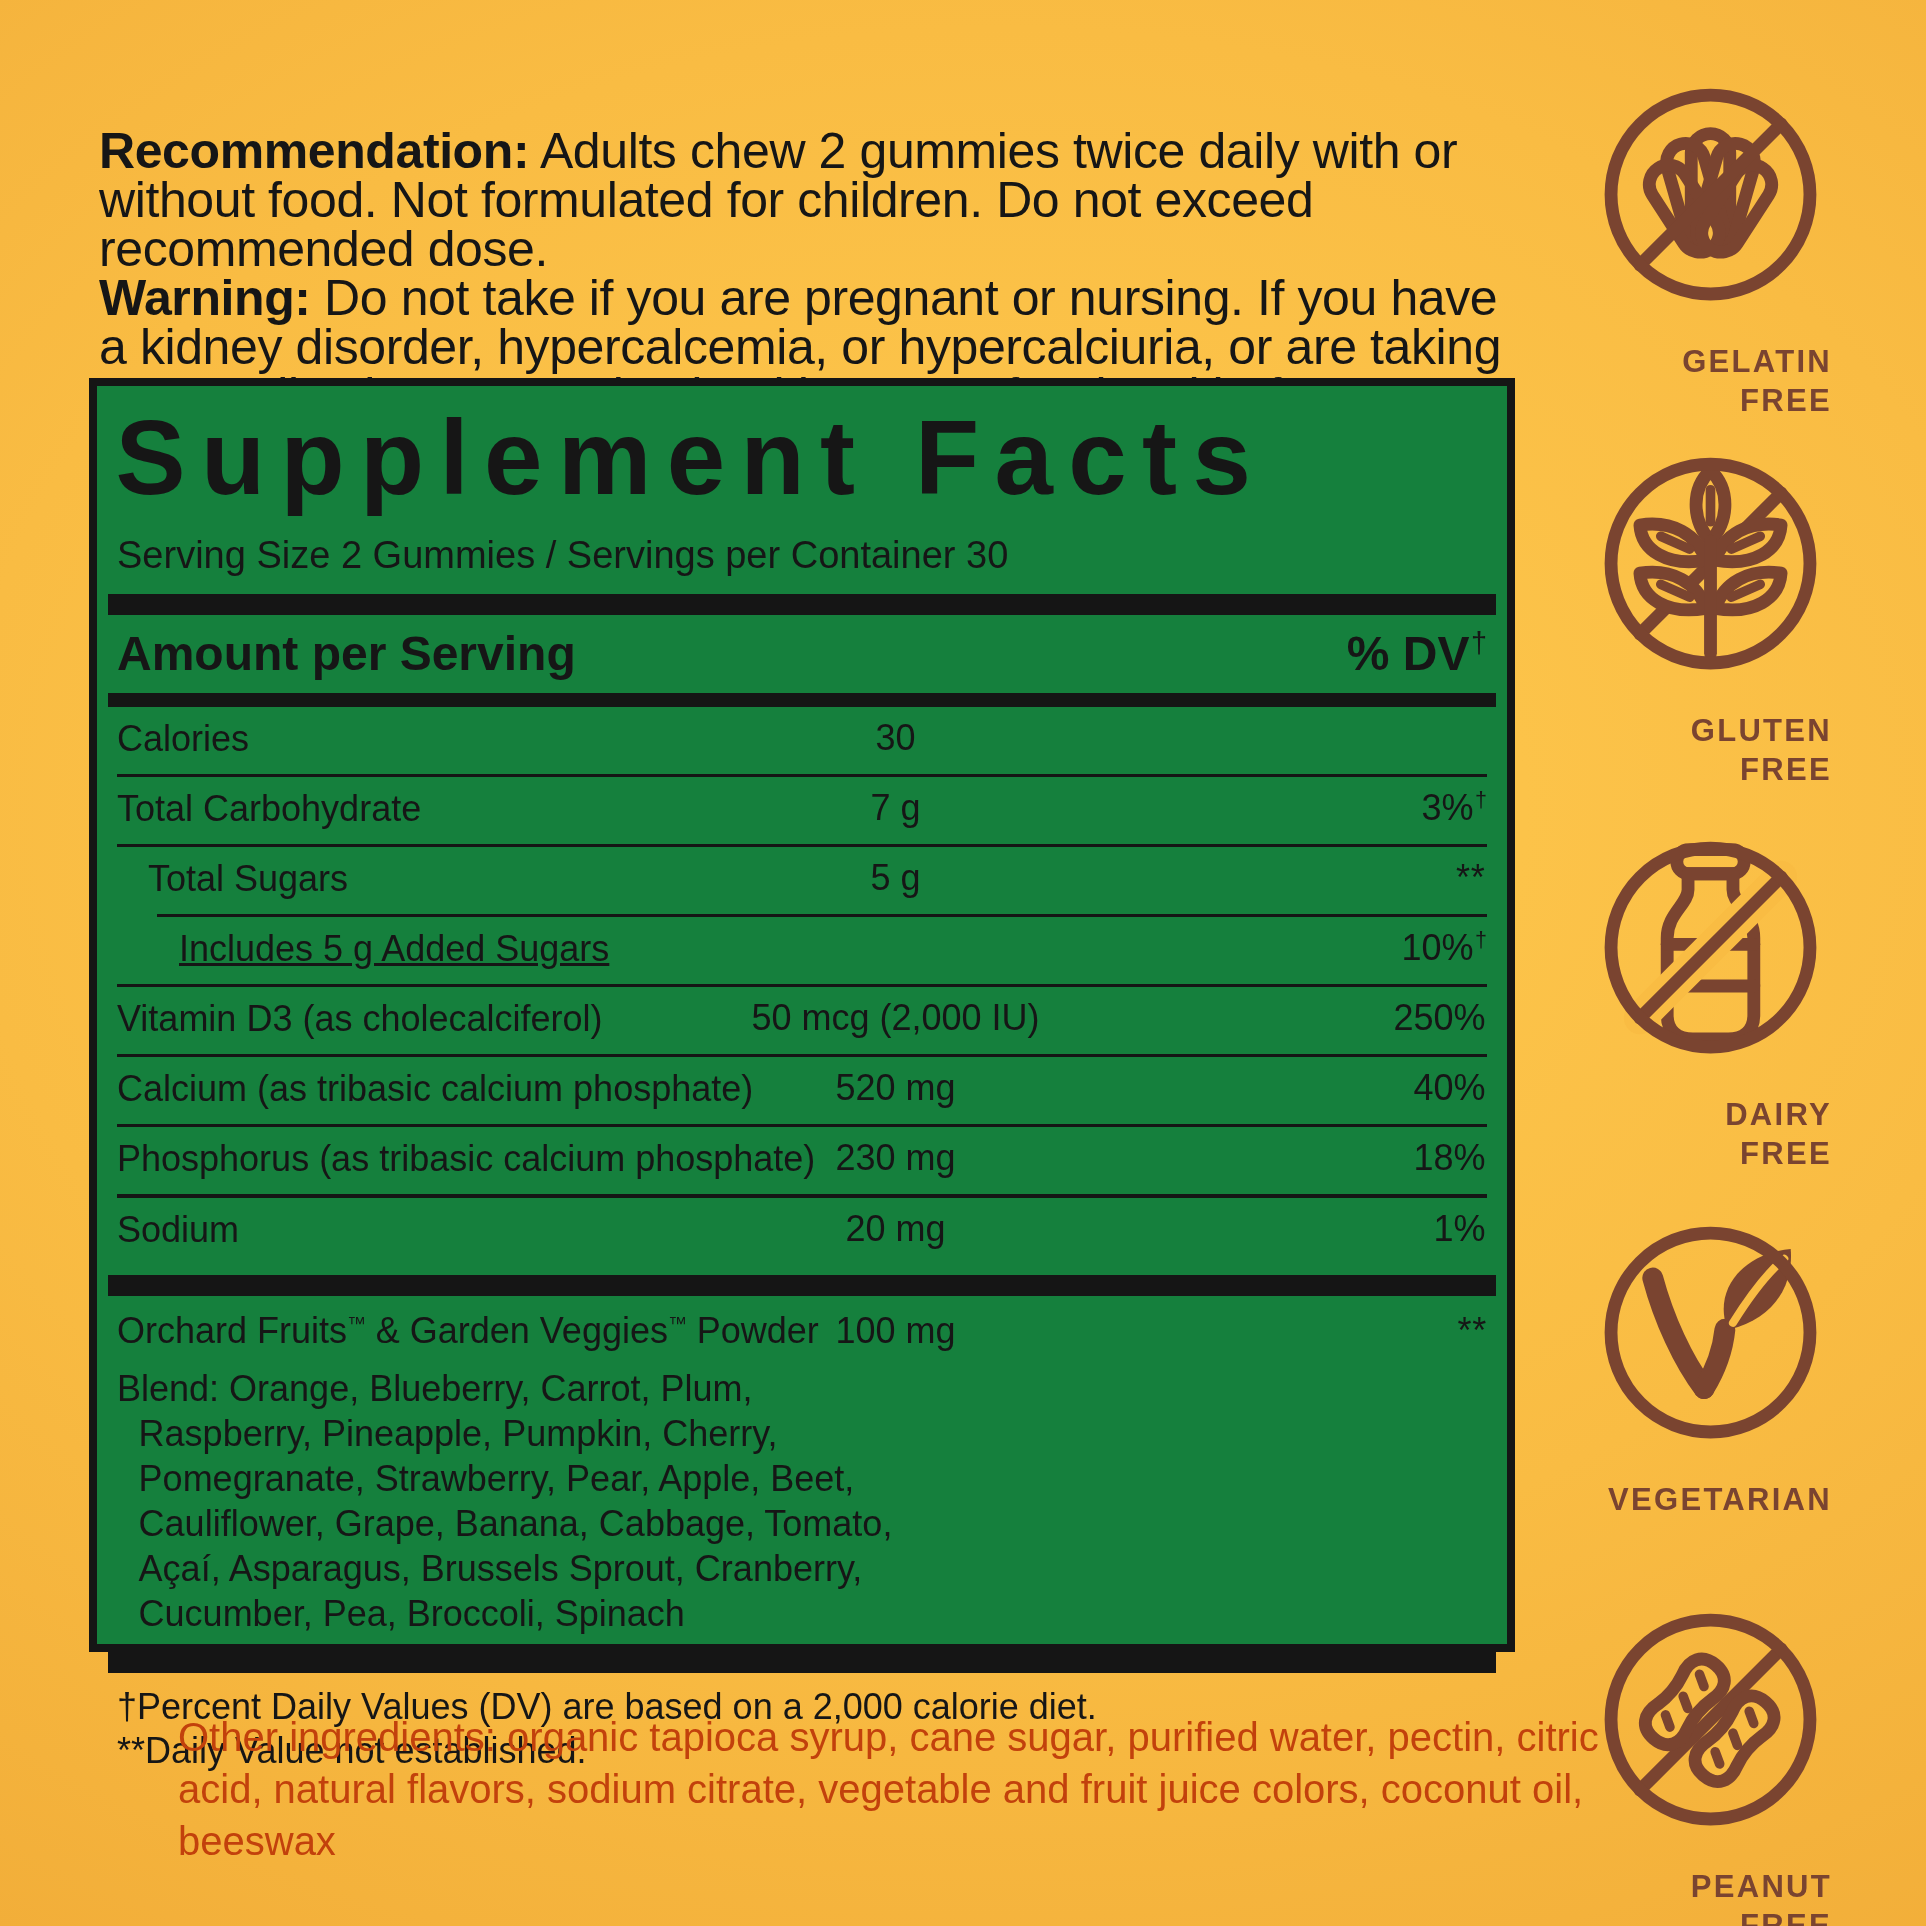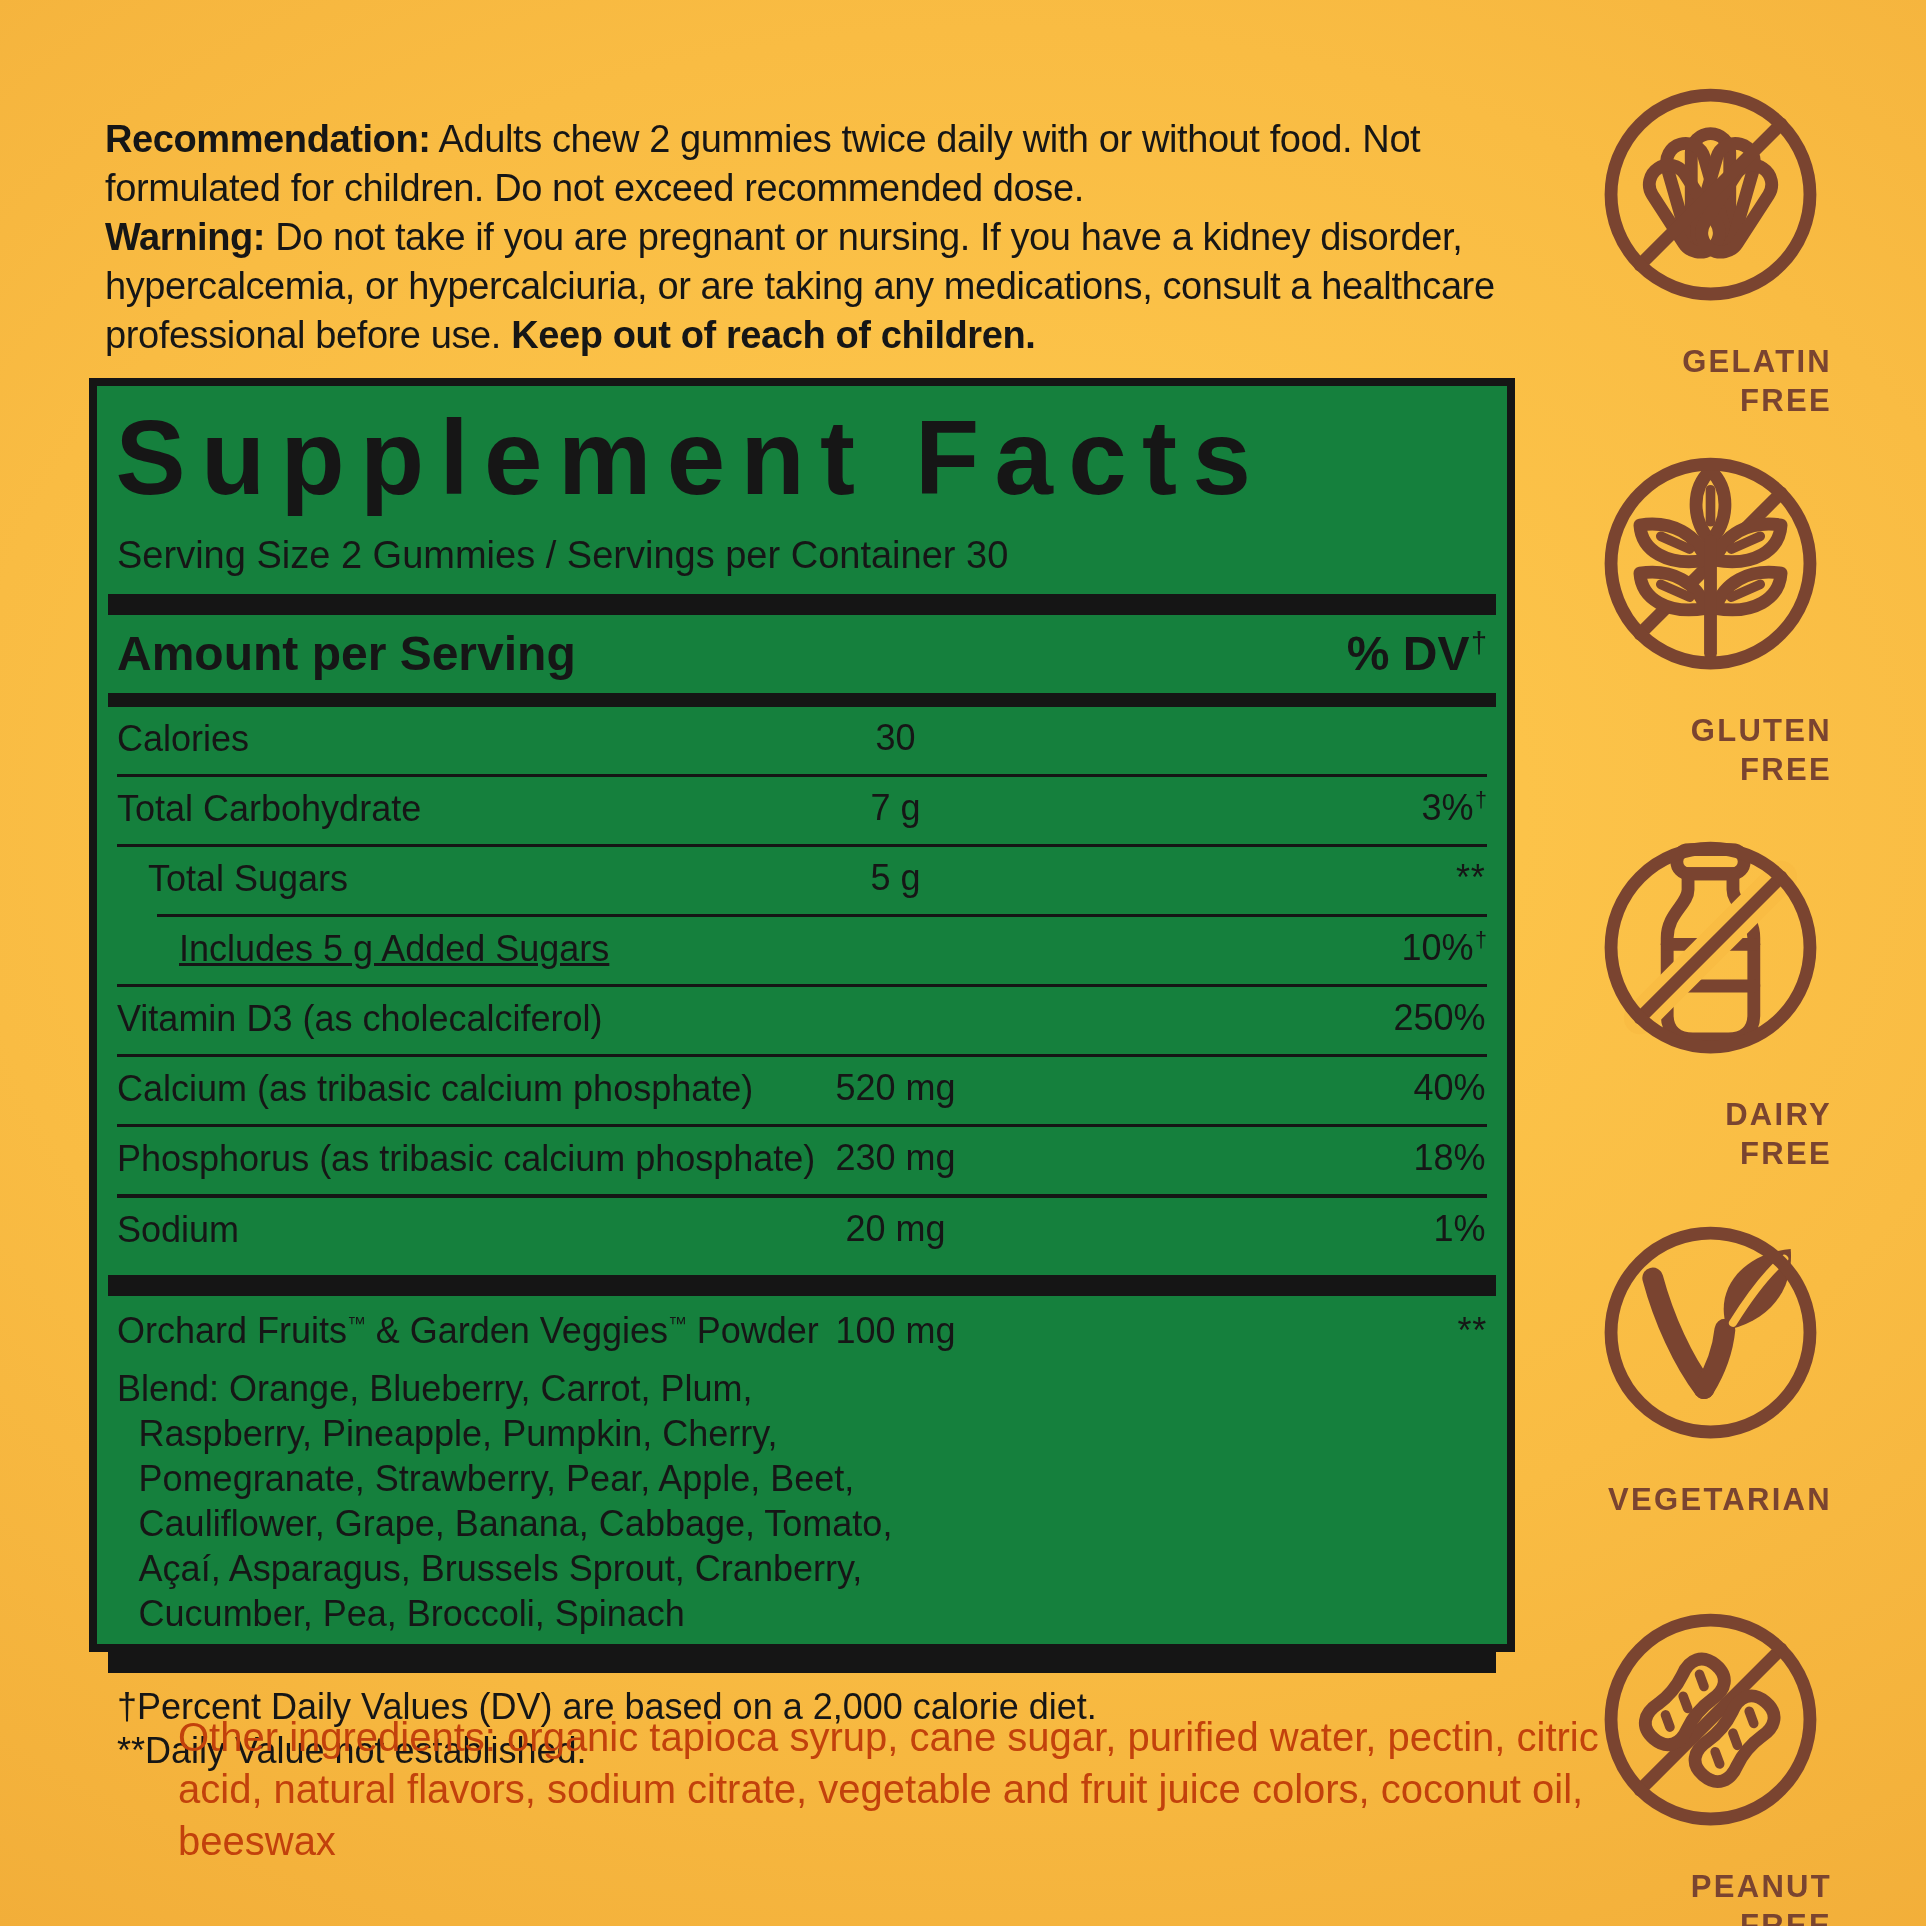--- a/index.html
+++ b/index.html
@@ -2,21 +2,21 @@
 <html style="font-size:12.3px"><head>
 <meta charset="utf-8">
 <style>
   html,body{margin:0;padding:0;}
   body{
     width:1926px;height:1926px;overflow:hidden;position:relative;
     font-family:"Liberation Sans","DejaVu Sans",sans-serif;
     background:radial-gradient(120% 90% at 52% 42%, #ffca4f 0%, #f9bc43 45%, #f2ae39 78%, #eca433 100%);
   }
   .lcol{position:absolute;left:89px;top:0;width:1430px;color:#161616;}
-  .toptext{position:absolute;top:77px;left:16px;width:1430px;font-size:38px;line-height:49px;letter-spacing:-0.4px;}
+  .toptext{position:absolute;top:77px;left:10px;width:1430px;font-size:50px;line-height:49px;letter-spacing:-0.4px;}
   .toptext b{font-weight:700;}
   
   .panel{
     position:absolute;left:0;top:378px;width:1426px;height:1274px;background:#15803d;
     border:8.5px solid #151515;box-sizing:border-box;padding:7.7px 20px 0;color:#161616;
   }
   .sf-title{font-size:105px;font-weight:700;letter-spacing:15.4px;white-space:nowrap;margin:4.6px 0 0 -1.5px;}
   .serving{font-size:38px;margin:15.4px 0 17px;}
   .bar{background:#151515;margin-left:-9.2px;margin-right:-9.2px;}
   .b1{height:21px;}
@@ -81,20 +81,21 @@
     </div>
     <div class="sep ind"></div>
     <div class="row i2">
       <span class="nm">Includes 5 g Added Sugars</span>
       <span class="amt"></span>
       <span class="dv"><span>10%</span><sup class="dg">†</sup></span>
     </div>
     <div class="sep"></div>
     <div class="row">
       <span class="nm">Vitamin D3 (as cholecalciferol)</span>
+      <span class="amt">50 mcg (2,000 IU)</span>
       <span class="dv"><span>250%</span><sup class="dg"></sup></span>
     </div>
     <div class="sep"></div>
     <div class="row">
       <span class="nm">Calcium (as tribasic calcium phosphate)</span>
       <span class="amt">520 mg</span>
       <span class="dv"><span>40%</span><sup class="dg"></sup></span>
     </div>
     <div class="sep"></div>
     <div class="row">

